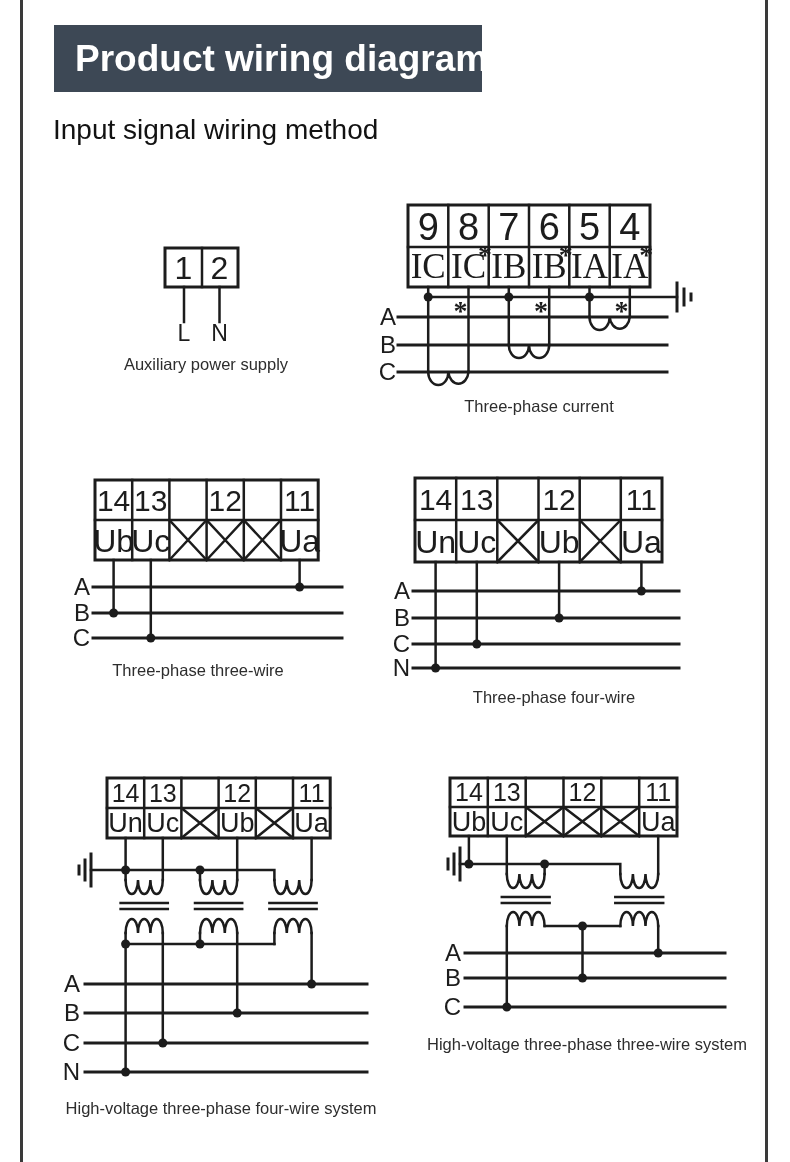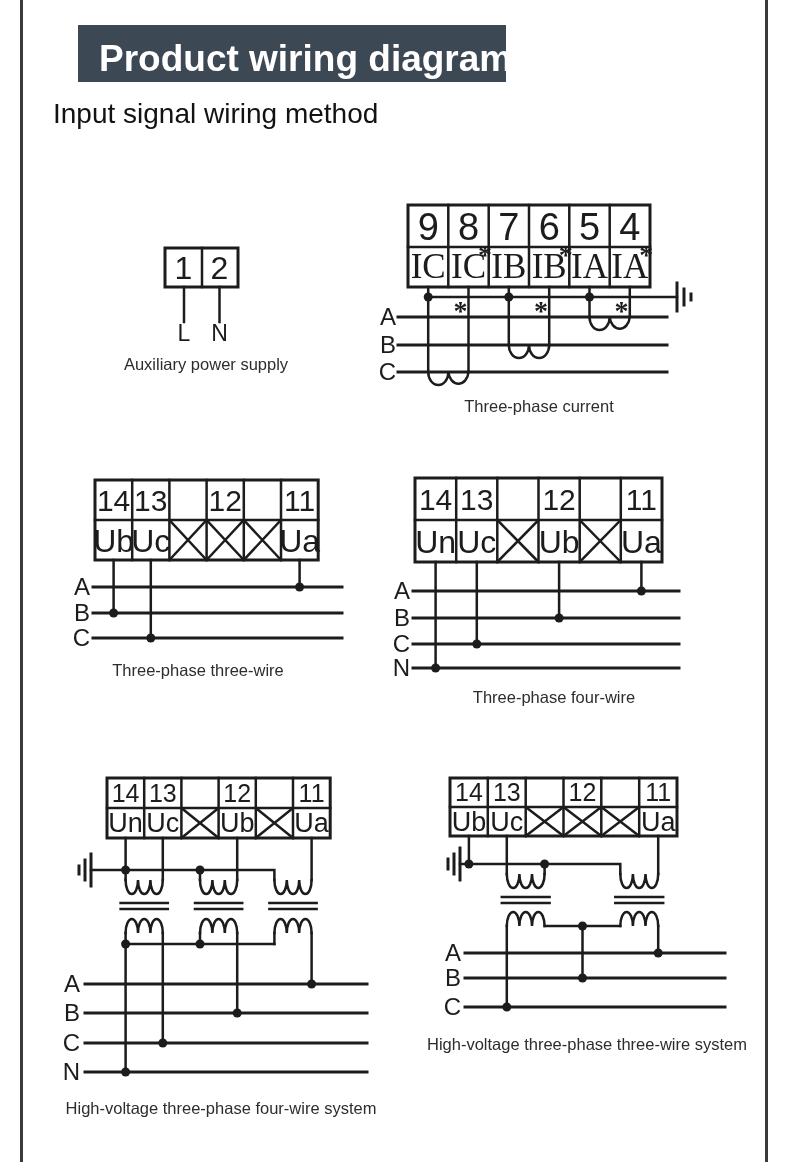--- a/index.html
+++ b/index.html
@@ -1,25 +1,25 @@
 <!DOCTYPE html>
 <html style="--title-bg: #3d4855; --title-text: #ffffff; --line: #1c1c1c; --caption-text: #2d2d2d;"><head>
 <meta charset="utf-8">
 <style>
   html,body{margin:0;padding:0;background:#fff;}
   #page{position:relative;width:790px;height:1162px;background:#fff;overflow:hidden;
         font-family:"Liberation Sans",sans-serif;}
   .pborder{position:absolute;top:0;width:2.5px;height:1162px;background:#3a3a3a;}
   #pborder-left{left:20px;}
   #pborder-right{left:765px;}
-  #title-bar{position:absolute;left:54px;top:25px;width:428px;height:57px;
+  #title-bar{position:absolute;left:54px;top:25px;width:428px;height:67px;
              background:var(--title-bg,#3d4855);color:var(--title-text,#fff);
              font-size:37px;font-weight:700;line-height:67px;padding-left:21px;
-             box-sizing:border-box;white-space:nowrap;margin-left:24px;}
-  #subtitle{position:absolute;left:53px;top:98px;font-size:28px;font-weight:500;color:#121212;}
+             box-sizing:border-box;white-space:nowrap;}
+  #subtitle{position:absolute;left:53px;top:114px;font-size:28px;font-weight:500;color:#121212;}
   #diagram-svg{position:absolute;left:0;top:0;}
   
   .w{stroke:var(--line,#1c1c1c);stroke-width:2.5;fill:none;stroke-linecap:square;}
   .w3{stroke:var(--line,#1c1c1c);stroke-width:3;fill:none;stroke-linecap:square;}
   .blk{fill:none;stroke:var(--line,#1c1c1c);stroke-width:3;}
   .dot{fill:var(--line,#1c1c1c);stroke:none;}
   text{fill:var(--line,#1c1c1c);}
   .sans{font-family:"Liberation Sans",sans-serif;font-weight:500;}
   .serif{font-family:"Liberation Serif",serif;font-weight:400;}
   .cap{font-family:"Liberation Sans",sans-serif;font-weight:400;font-size:16.5px;fill:var(--caption-text,#2d2d2d);}

